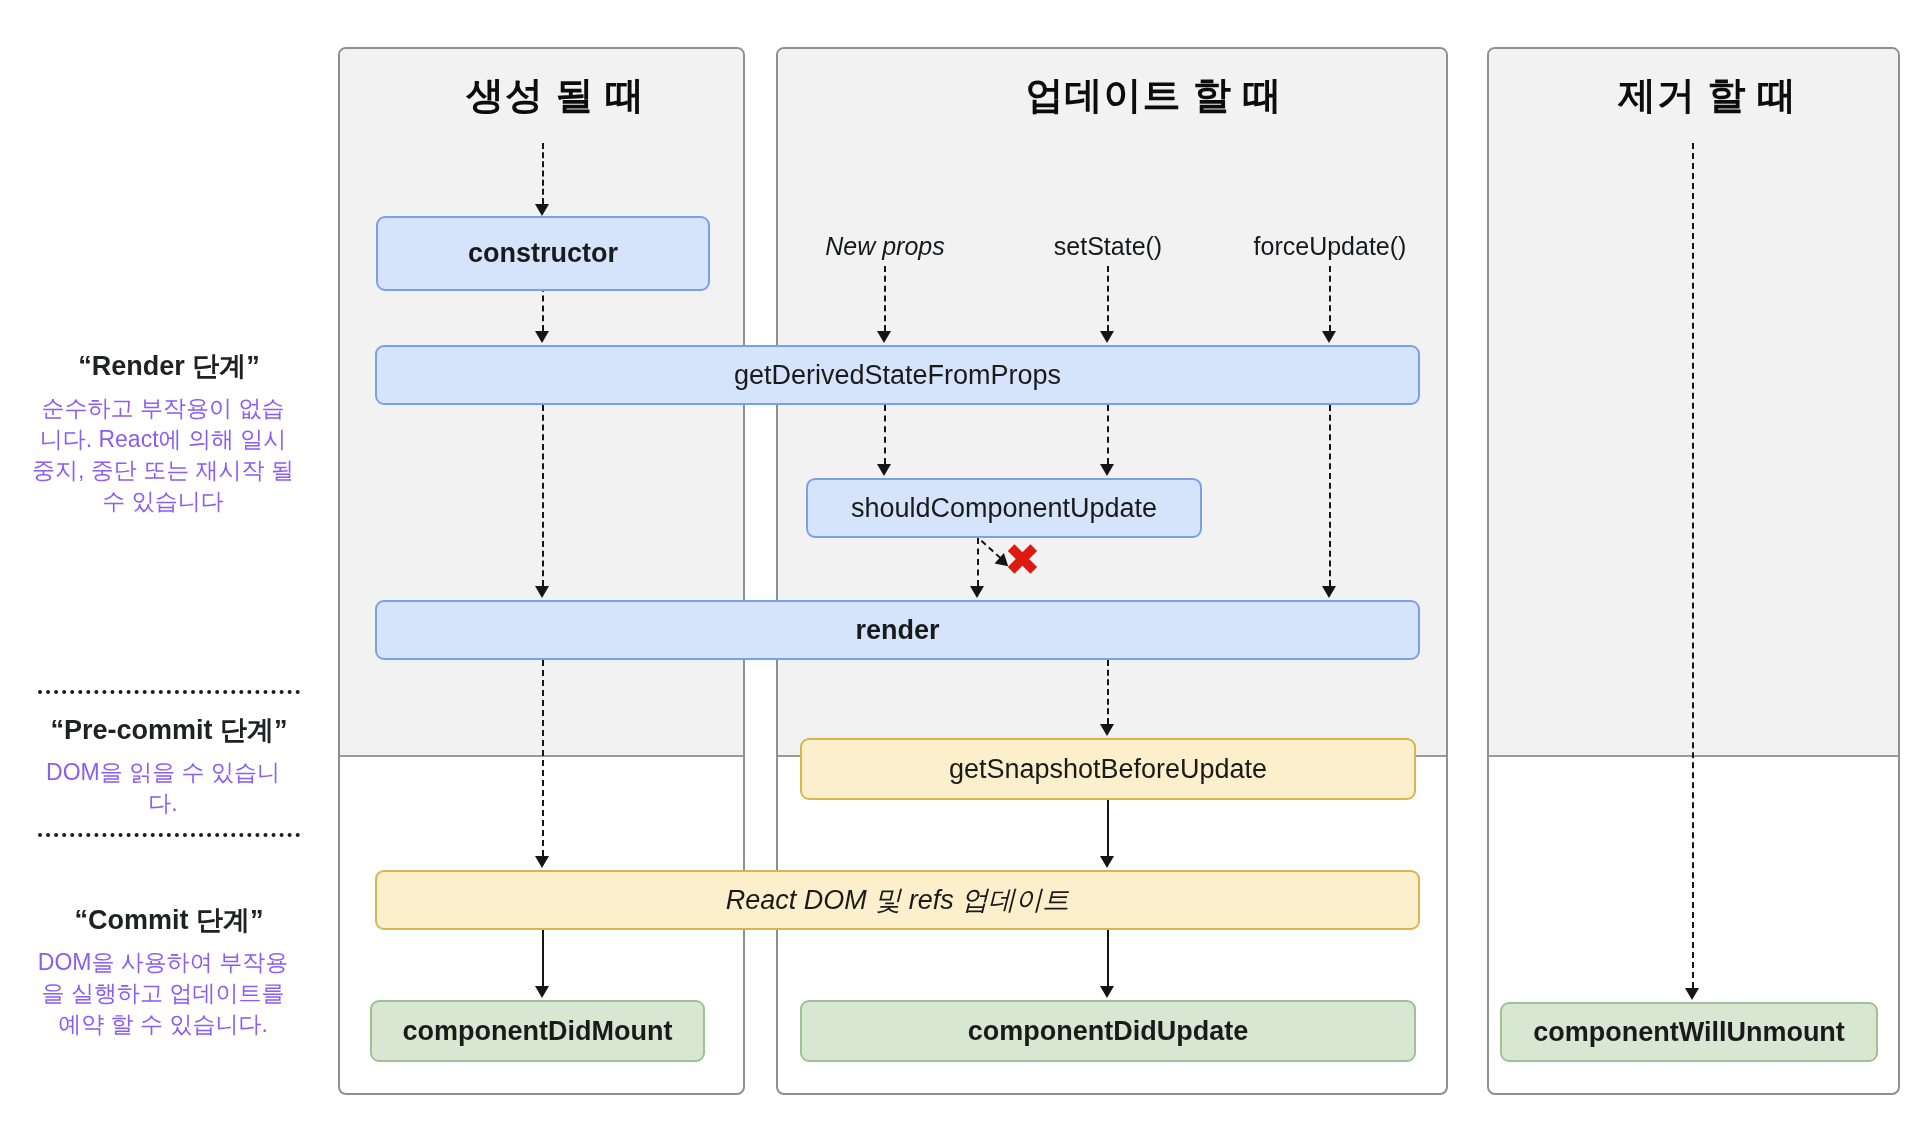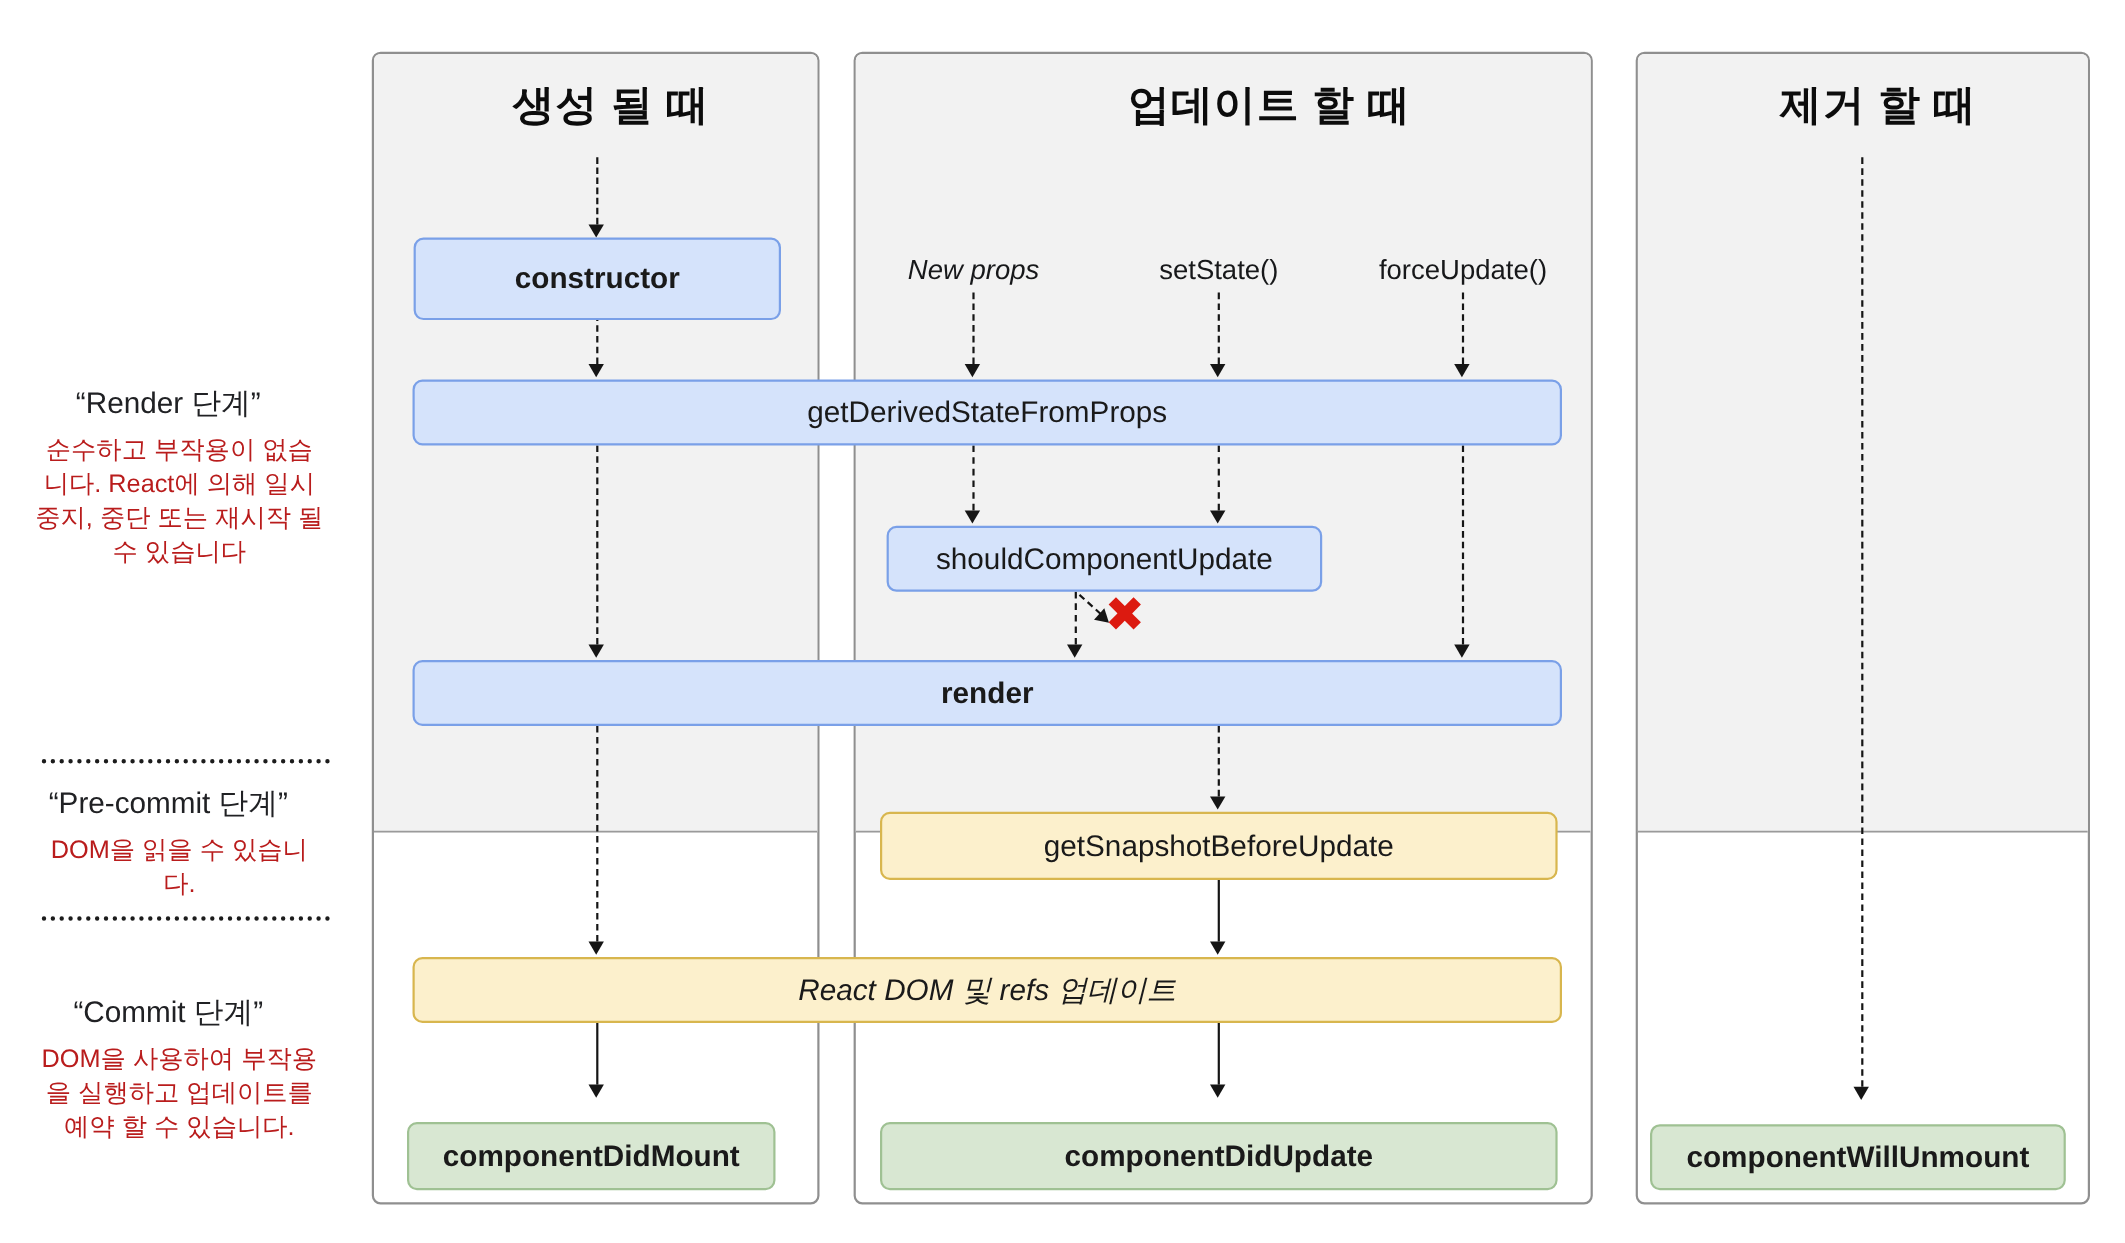--- a/index.html
+++ b/index.html
@@ -15,42 +15,42 @@
   .panel-gray{position:absolute;left:0;right:0;top:0;height:708px;background:#f2f2f2;
     border-bottom:2px solid #9a9a9a;border-radius:6px 6px 0 0;}
 
   .col-title{position:absolute;text-align:center;font-size:38px;font-weight:700;color:#0c0c0c;z-index:2;letter-spacing:1px;padding-left:28px;}
 
   
   .box{position:absolute;display:flex;align-items:center;justify-content:center;
     border-radius:9px;font-size:27px;color:#1a1a1a;z-index:3;border:2.5px solid;text-align:center;}
   .blue{background:#d5e3fb;border-color:#7aa0e8;}
   .yellow{background:#fcf0cc;border-color:#d8b64e;}
-  .green{background:#d8e7d2;border-color:#9fc193;margin-top:20px;}
+  .green{background:#d8e7d2;border-color:#9fc193;}
   .bold{font-weight:700;}
   .italic{font-style:italic;}
 
   
   .trigger{position:absolute;font-size:25px;color:#17181a;z-index:2;text-align:center;width:170px;}
 
   
   .varrow{position:absolute;width:0;border-left:2.5px dashed #151515;z-index:2;}
   .varrow.solid{border-left-style:solid;}
   .varrow .head{position:absolute;bottom:-12px;left:-8.5px;width:0;height:0;
     border-left:7px solid transparent;border-right:7px solid transparent;border-top:12px solid #151515;}
   .diag{position:absolute;width:26px;height:0;border-top:2.5px dashed #151515;
     transform:rotate(42deg);transform-origin:0 0;z-index:2;}
   .diag .head{position:absolute;right:-11px;top:-7.2px;width:0;height:0;
     border-top:7px solid transparent;border-bottom:7px solid transparent;border-left:12px solid #151515;}
 
   .cross{position:absolute;font-size:44px;font-weight:700;color:#dc1a10;z-index:4;line-height:1;}
 
   
-  .phase-title{position:absolute;left:12px;width:282px;font-size:27px;font-weight:400;color:#202124;text-align:center;z-index:2;}
-  .phase-body{position:absolute;left:22px;width:282px;font-size:23px;color:#b91c1c;line-height:31px;
+  .phase-title{position:absolute;left:28px;width:282px;font-size:27px;font-weight:700;color:#202124;text-align:center;z-index:2;}
+  .phase-body{position:absolute;left:22px;width:282px;font-size:23px;color:#8b5cf6;line-height:31px;
     text-align:center;white-space:pre-line;z-index:2;}
   .dotsep{position:absolute;left:38px;width:262px;height:0;border-top:4.5px dotted #1c1c1c;z-index:2;}
 </style>
 </head>
 <body>
 
 <div class="panel" style="left:338px;top:47px;width:407px;height:1048px;">
   <div class="panel-gray"></div>
 </div>
 <div class="panel" style="left:776px;top:47px;width:672px;height:1048px;">

